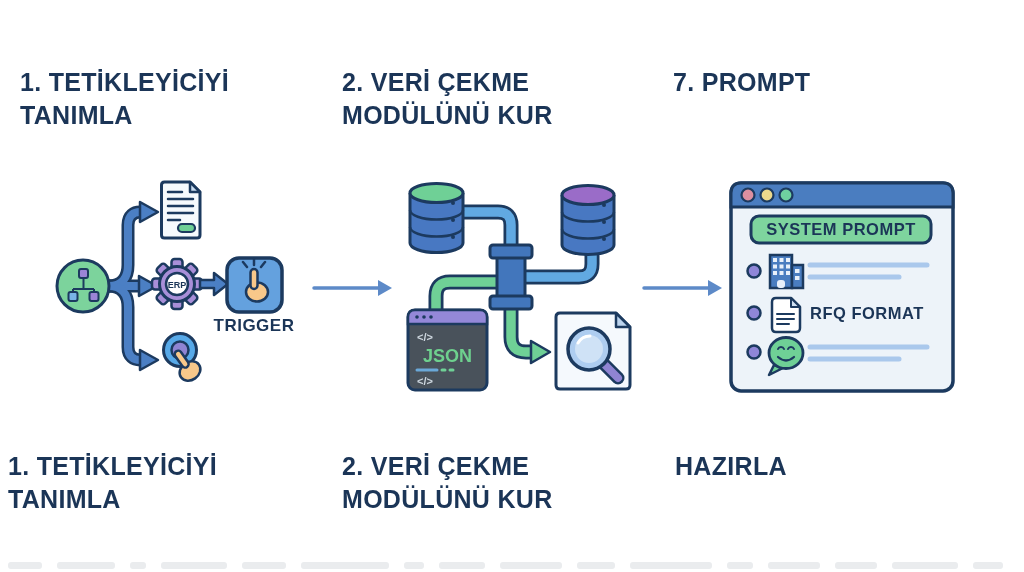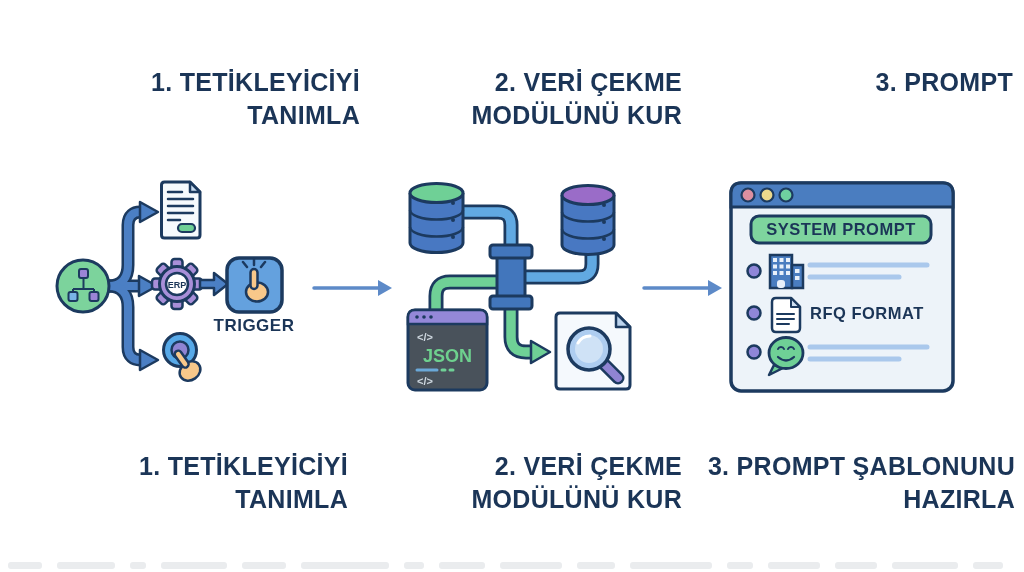--- a/index.html
+++ b/index.html
@@ -1,18 +1,18 @@
 <!DOCTYPE html>
 <html><head>
 <meta charset="utf-8">
 <style>
   html,body{margin:0;padding:0;background:#ffffff;}
   .canvas{position:relative;width:1024px;height:572px;background:#ffffff;overflow:hidden;
           font-family:"Liberation Sans",sans-serif;}
-  .title{position:absolute;text-align:right;color:#1b3557;font-weight:bold;
+  .title{position:absolute;text-align:left;color:#1b3557;font-weight:bold;
          font-size:25px;line-height:33px;letter-spacing:.3px;width:340px;}
   .t-top{top:66px;}
   .t-bottom{top:450px;}
   .ill{position:absolute;}
   .footer-strip{position:absolute;left:8px;top:561px;width:1008px;height:8px;
                 display:flex;align-items:center;}
   .footer-strip span{display:inline-block;height:7px;border-radius:3px;
                      background:#eaecee;margin-right:15px;flex:none;}
   svg text{font-family:"Liberation Sans",sans-serif;}
 </style>
@@ -23,21 +23,21 @@
 
   <div class="title t-top" style="left:20px">
     <div>1. TETİKLEYİCİYİ</div>
     <div>TANIMLA</div>
   </div>
   <div class="title t-top" style="left:342px">
     <div>2. VERİ ÇEKME</div>
     <div>MODÜLÜNÜ KUR</div>
   </div>
   <div class="title t-top" style="left:673px">
-    <div>3. PROMPT</div>
+    <div>7. PROMPT</div>
   </div>
 
   <svg class="ill" style="left:40px;top:165px" width="280" height="245" viewBox="0 0 280 245">
 
     <g fill="none" stroke-linecap="round" stroke-linejoin="round">
       <g stroke="#1c3a5f" stroke-width="13">
         <path d="M 69 121 C 82 121 88 113 88 100 L 88 60 C 88 50 94 47 100 47"></path>
         <path d="M 69 121 L 99 121"></path>
         <path d="M 69 121 C 82 121 88 129 88 142 L 88 182 C 88 192 94 195 100 195"></path>
       </g>
@@ -240,21 +240,20 @@
 
   <div class="title t-bottom" style="left:8px">
     <div>1. TETİKLEYİCİYİ</div>
     <div>TANIMLA</div>
   </div>
   <div class="title t-bottom" style="left:342px">
     <div>2. VERİ ÇEKME</div>
     <div>MODÜLÜNÜ KUR</div>
   </div>
   <div class="title t-bottom" style="left:675px">
-    <div>3. PROMPT ŞABLONUNU</div>
     <div>HAZIRLA</div>
   </div>
 
   <div class="footer-strip">
     <span style="width:34px"></span>
     <span style="width:58px"></span>
     <span style="width:16px"></span>
     <span style="width:66px"></span>
     <span style="width:44px"></span>
     <span style="width:88px"></span>

